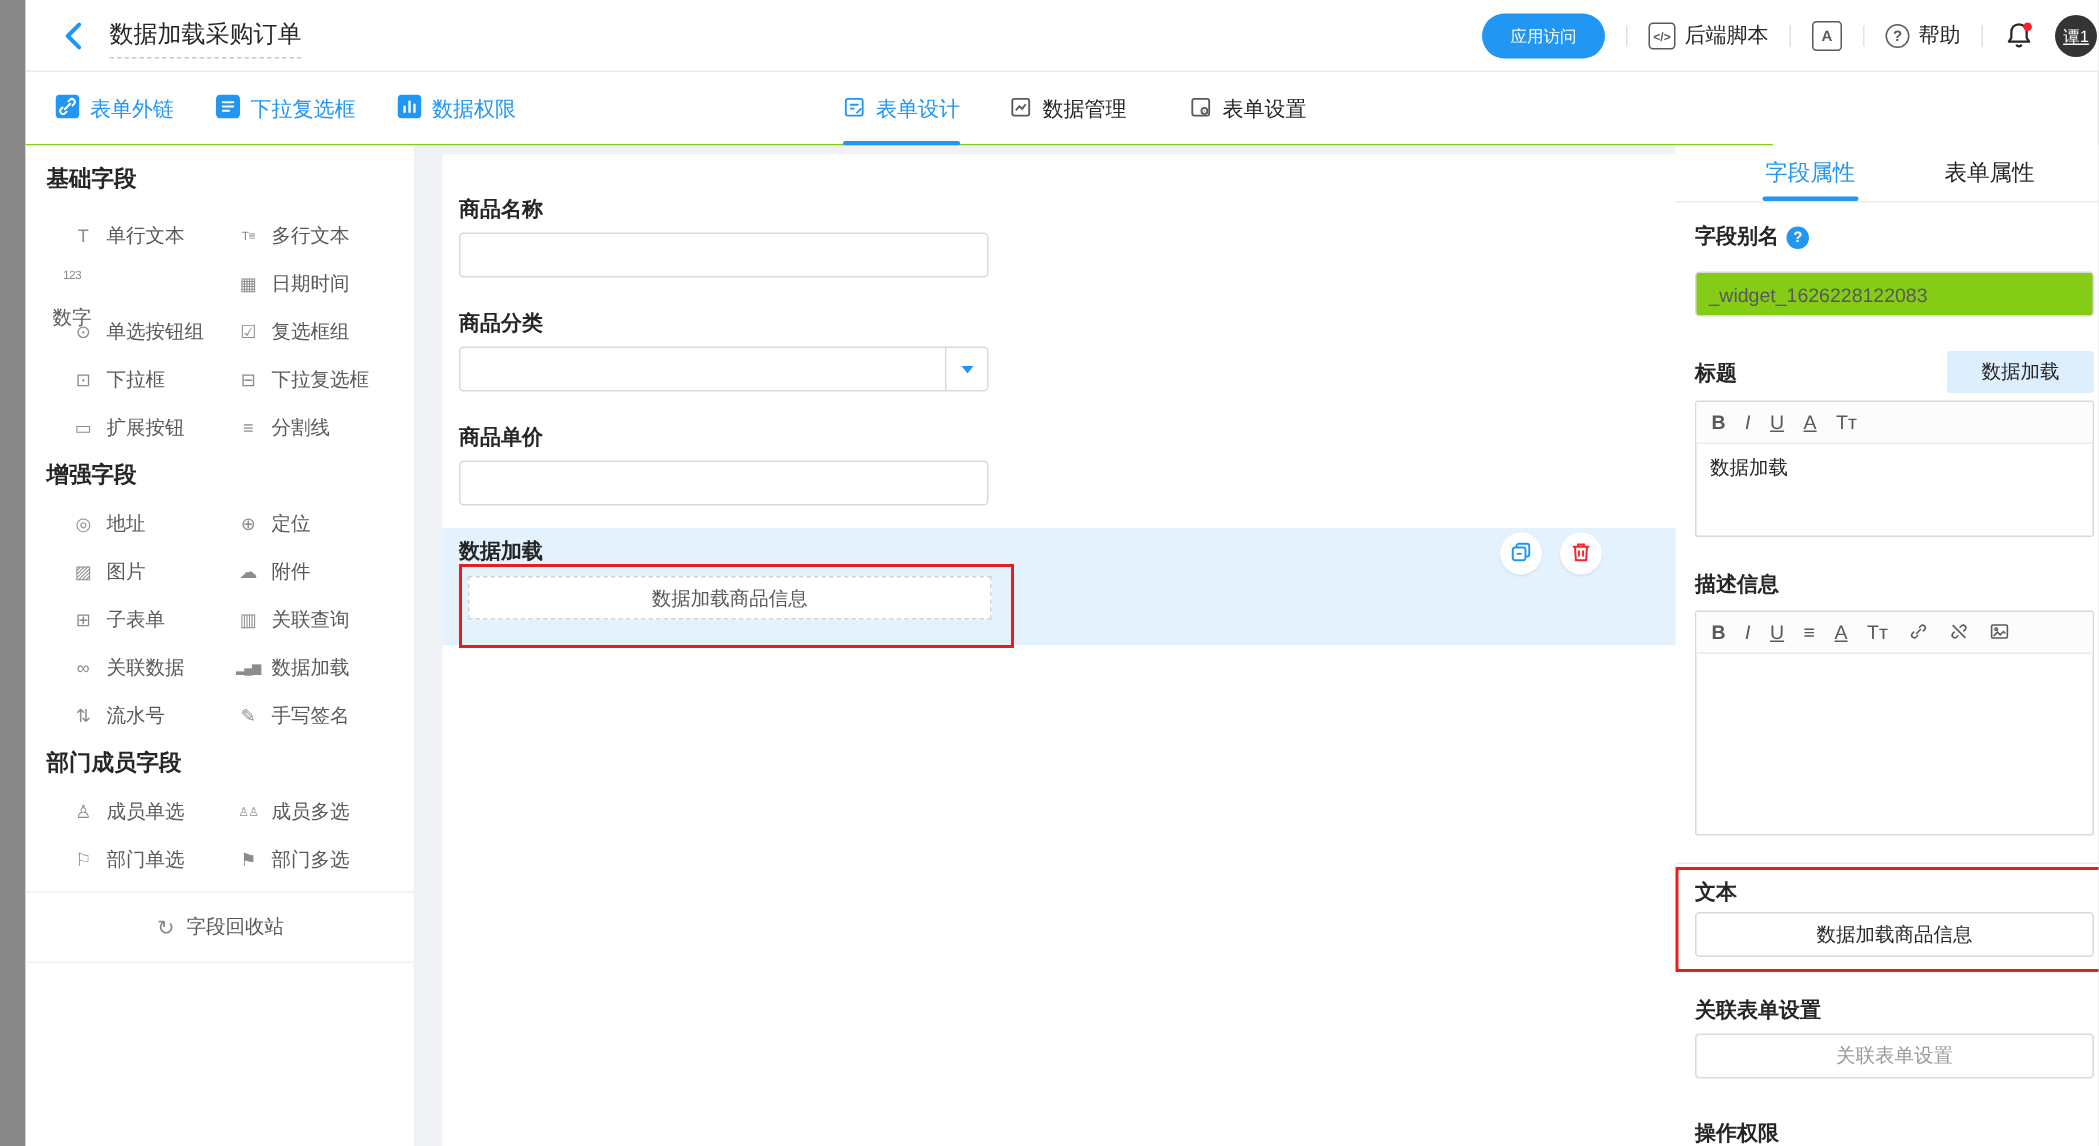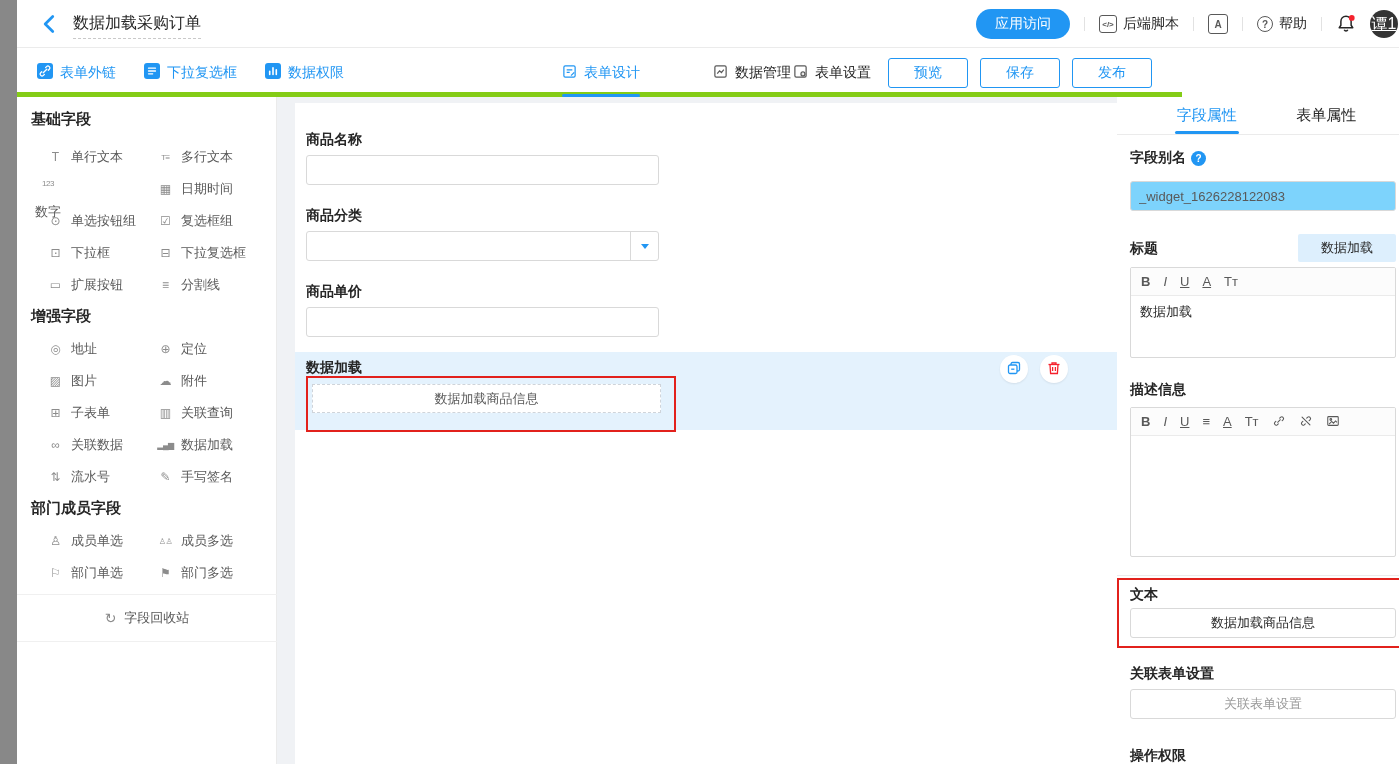--- a/index.html
+++ b/index.html
@@ -4,30 +4,30 @@
 <style>
   * { margin:0; padding:0; box-sizing:border-box; }
   body { font-family:"Liberation Sans","DejaVu Sans",sans-serif; background:#888; }
   .app { position:relative; width:1399px; height:764px; background:#fff; overflow:hidden; font-size:14px; color:#262626;margin-left:17px; }
 
   
   .hdr { position:absolute; left:0; top:0; width:1399px; height:48px; background:#fff; border-bottom:1px solid #ebebeb; }
   .back { position:absolute; left:22px; top:13px; width:22px; height:22px; cursor:pointer; }
   .hdr-title { position:absolute; left:56px; top:13px; font-size:16px; font-weight:500; color:#262626; padding-bottom:4px; border-bottom:1px dashed #c9c9c9; }
   .hdr-right { position:absolute; right:18px; top:0; height:48px; display:flex; align-items:center; gap:14px; }
-  .pill { height:30px; padding:0 19px; border-radius:16px; background:#2196f3; color:#fff; font-size:14px; display:flex; align-items:center; cursor:pointer; }
+  .pill { height:30px; padding:0 19px; border-radius:16px; background:#2196f3; color:#fff; font-size:11px; display:flex; align-items:center; cursor:pointer; }
   .vsep { width:1px; height:14px; background:#e2e2e2; }
   .hitem { display:flex; align-items:center; gap:6px; color:#262626; font-size:14px; cursor:pointer; }
   .sq-ico { width:18px; height:18px; border:1.2px solid #595959; border-radius:3px; color:#595959; font-size:8px; display:inline-flex; align-items:center; justify-content:center; font-weight:700; }
   .circ-ico { width:16px; height:16px; border:1.2px solid #595959; border-radius:50%; color:#595959; font-size:10px; display:inline-flex; align-items:center; justify-content:center; font-weight:700; }
   .bell { position:relative; width:20px; height:20px; cursor:pointer; }
-  .avatar { width:28px; height:28px; border-radius:50%; background:#343434; color:#fff; font-size:16px; display:flex; align-items:center; justify-content:center; cursor:pointer;text-decoration:underline; }
+  .avatar { width:28px; height:28px; border-radius:50%; background:#343434; color:#fff; font-size:11px; display:flex; align-items:center; justify-content:center; cursor:pointer;text-decoration:underline; }
 
   
-  .tb { position:absolute; left:0; top:48px; width:1165px; height:49px; background:#fff; border-bottom:5px solid #84cc16; }
+  .tb { position:absolute; left:0; top:48px; width:1165px; height:49px; background:#fff; border-bottom:1px solid #84cc16; }
   .tb-left { position:absolute; left:20px; top:0; height:49px; display:flex; align-items:center; gap:28px; }
   .tbl-item { display:flex; align-items:center; gap:7px; color:#2196f3; font-size:14px; cursor:pointer; }
   .tb-tab { position:absolute; top:0; height:49px; display:flex; align-items:center; gap:7px; font-size:14px; color:#262626; cursor:pointer; }
   .tb-tab.active { color:#2196f3; }
   .tb-tab.active::after { content:""; position:absolute; left:0; bottom:0; width:100%; height:3px; background:#2196f3; border-radius:2px; }
   .tb-right { position:absolute; right:30px; top:0; height:49px; display:flex; align-items:center; gap:12px; }
   .ob { width:80px; height:30px; border:1px solid #2196f3; border-radius:3px; background:#fff; color:#2196f3; font-size:14px; display:flex; align-items:center; justify-content:center; cursor:pointer; }
 
   
   .sb { position:absolute; left:0; top:97px; width:260px; height:667px; background:#fff; border-right:1px solid #ebebeb; }
@@ -54,21 +54,21 @@
   .redbox { position:absolute; border:2px solid #e2211c; z-index:6; pointer-events:none; }
 
   
   .rp { position:absolute; left:1100px; top:97px; width:299px; height:667px; background:#fff; }
   .rp-tabs { position:absolute; left:0; top:0; width:299px; height:38px; border-bottom:1px solid #ebebeb; display:flex; padding:0 30px; }
   .rp-tab { flex:1; display:flex; align-items:center; justify-content:center; font-size:15px; color:#262626; cursor:pointer; position:relative; height:100%; }
   .rp-tab.active { color:#2196f3; }
   .rp-tab.active::after { content:""; position:absolute; left:50%; transform:translateX(-50%); bottom:0; width:64px; height:3px; background:#2196f3; border-radius:2px; }
   .rp-label { position:absolute; left:13px; font-size:14px; font-weight:700; color:#262626; display:flex; align-items:center; gap:5px; }
   .help-dot { width:15px; height:15px; border-radius:50%; background:#2196f3; color:#fff; font-size:10px; font-weight:700; display:inline-flex; align-items:center; justify-content:center; cursor:pointer; }
-  .rp-input { position:absolute; left:13px; width:266px; height:30px; border:1px solid #d9d9d9; border-radius:3px; padding:0 8px; font-size:13px; color:#595959; font-family:inherit; outline:none; background:#7dd3fc; }
+  .rp-input { position:absolute; left:13px; width:266px; height:30px; border:1px solid #d9d9d9; border-radius:3px; padding:0 8px; font-size:13px; color:#595959; font-family:inherit; outline:none; background:#84cc16; }
   .badge { position:absolute; left:181px; top:137px; width:98px; height:28px; background:#ddeffd; border-radius:2px; font-size:13px; color:#262626; display:flex; align-items:center; justify-content:center; cursor:pointer; }
   .ed { position:absolute; left:13px; width:266px; border:1px solid #d9d9d9; border-radius:2px; background:#fff; }
   .ed-tb { height:28px; border-bottom:1px solid #ebebeb; background:#fcfcfc; display:flex; align-items:center; gap:13px; padding:0 10px; font-size:13px; color:#595959; }
   .ed-bt { cursor:pointer; line-height:1; }
   .bt-b { font-weight:700; } .bt-i { font-style:italic; } .bt-u { text-decoration:underline; } .bt-a { text-decoration:underline; }
   .ed-ct { padding:7px 9px; font-size:13px; color:#262626; cursor:text; }
   .rp-div { position:absolute; left:0; width:299px; height:1px; background:#ebebeb; }
   .rp-btn { position:absolute; left:13px; width:266px; height:30px; border:1px solid #d9d9d9; border-radius:3px; background:#fff; font-size:13px; color:#262626; display:flex; align-items:center; justify-content:center; cursor:pointer; }
   .rp-btn.gray { color:#999; }
   .scrollbar { position:absolute; left:288px; top:33px; width:7px; height:510px; background:#bdbdbd; border-radius:4px; cursor:pointer; }
@@ -151,45 +151,40 @@
     <div class="tb-tab active" style="left:545px;">
       <span>
         <svg width="15" height="15" viewBox="0 0 16 16" fill="none" stroke="currentColor" stroke-width="1.3">
             <rect x="2" y="2" width="12" height="12" rx="1.5"></rect>
             <path d="M5 6.2h6M5 9h3.2"></path>
             <path d="M9.4 11.6l3.2-3.2.9.9-3.2 3.2h-.9z" fill="currentColor" stroke="none"></path>
           </svg>
       </span>
       <span>表单设计</span>
     </div>
-    <div class="tb-tab" style="left:696px;">
+    <div class="tb-tab" style="left:656px;">
       <span>
         <svg width="15" height="15" viewBox="0 0 16 16" fill="none" stroke="#595959" stroke-width="1.3">
             <rect x="2" y="2" width="12" height="12" rx="1.5"></rect>
             <polyline points="4.5,10.2 7,7.3 9,9.1 11.5,5.9"></polyline>
           </svg>
       </span>
       <span>数据管理</span>
     </div>
     <div class="tb-tab" style="left:776px;">
       <span>
         <svg width="15" height="15" viewBox="0 0 16 16" fill="none" stroke="#595959" stroke-width="1.3">
             <rect x="2" y="2" width="12" height="12" rx="1.5"></rect>
             <circle cx="10.6" cy="10.6" r="2.1"></circle>
             <circle cx="10.6" cy="10.6" r="0.5" fill="#595959" stroke="none"></circle>
           </svg>
       </span>
       <span>表单设置</span>
     </div>
 
-    <div class="tb-right">
-      <div class="ob">预览</div>
-      <div class="ob">保存</div>
-      <div class="ob">发布</div>
-    </div>
   </div>
 
   <div class="sb">
     <div class="sb-h" style="top:13px;">基础字段</div>
 
     <div class="fi" style="left:30px;top:50px;">
         <span class="fico">T</span>
         <span>单行文本</span>
       </div>
     <div class="fi" style="left:140px;top:50px;">

